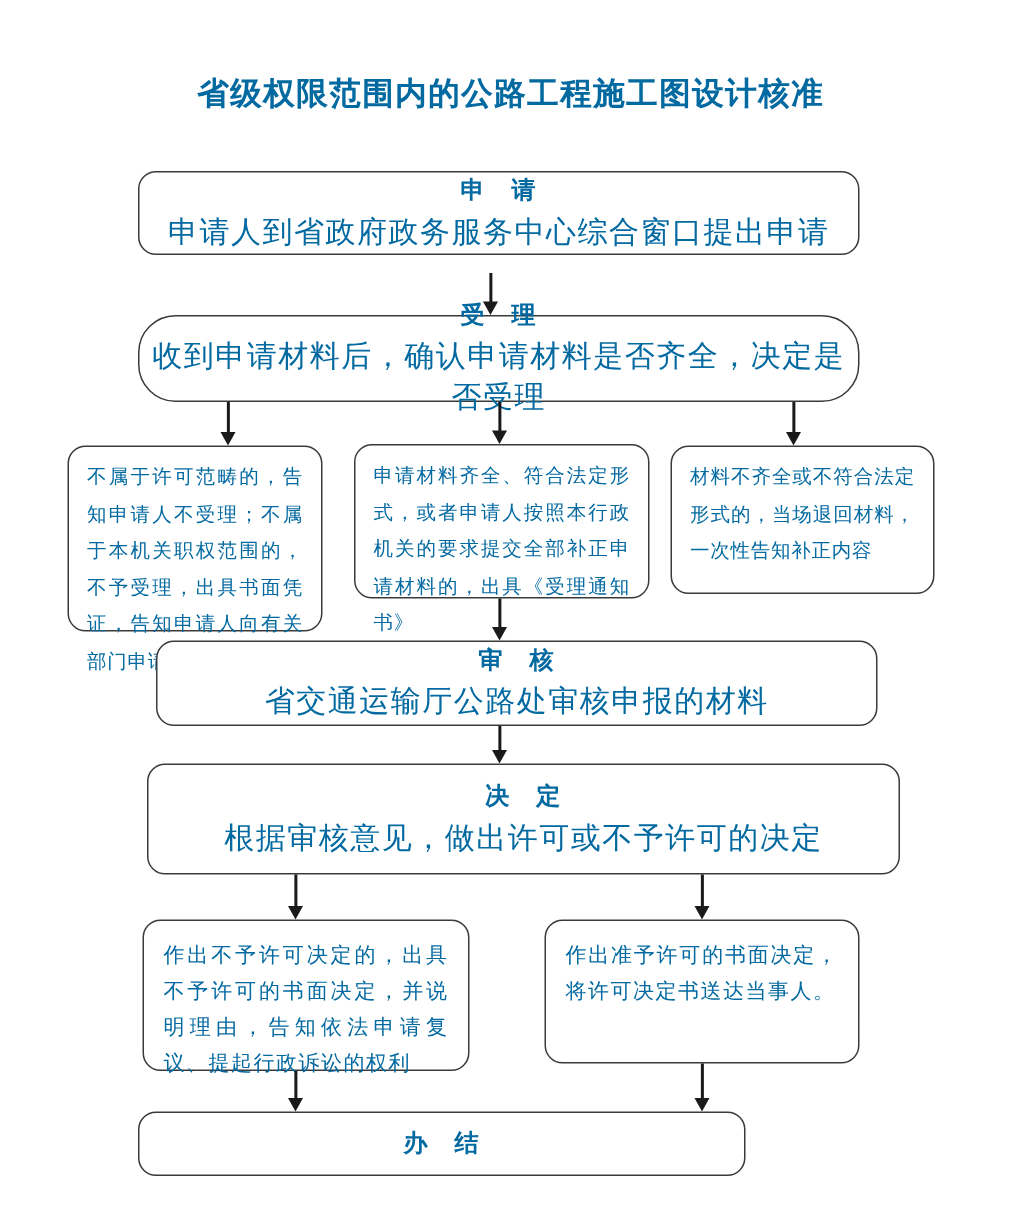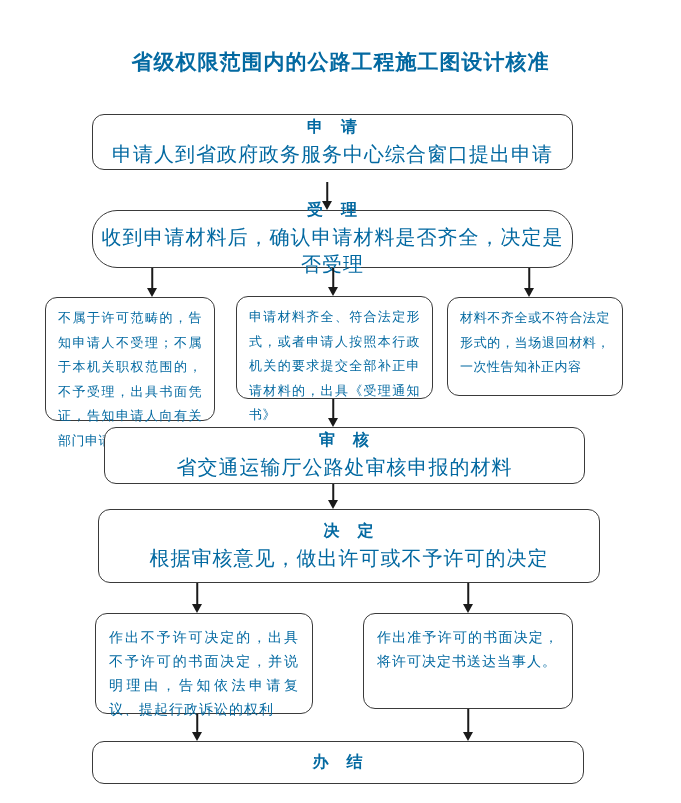--- a/index.html
+++ b/index.html
@@ -75,21 +75,21 @@
   
   #node-apply      { left: 92px;  top: 114px; width: 481px; height: 56px; justify-content: center; }
   #node-accept     { left: 92px;  top: 210px; width: 481px; height: 58px; border-radius: 25px; }
   #node-not-accepted { left: 45px;  top: 297px; width: 170px; height: 124px; }
   #node-accepted   { left: 236px; top: 296px; width: 197px; height: 103px; }
   #node-returned   { left: 447px; top: 297px; width: 176px; height: 99px; }
   #node-review     { left: 92px;  top: 427px; width: 481px; height: 57px; margin-left: 12px; }
   #node-decision   { left: 78px;  top: 509px; width: 502px; height: 74px; margin-left: 20px; }
   #node-deny       { left: 95px;  top: 613px; width: 218px; height: 101px; }
   #node-grant      { left: 363px; top: 613px; width: 210px; height: 96px; }
-  #node-complete   { left: 92px;  top: 741px; width: 492px; height: 43px; }
+  #node-complete   { left: 92px;  top: 741px; width: 405px; height: 43px; }
 
   
   .arrow {
     position: absolute;
     width: 12px;
   }
   .arrow .shaft {
     position: absolute;
     left: 50%;
     transform: translateX(-50%);

